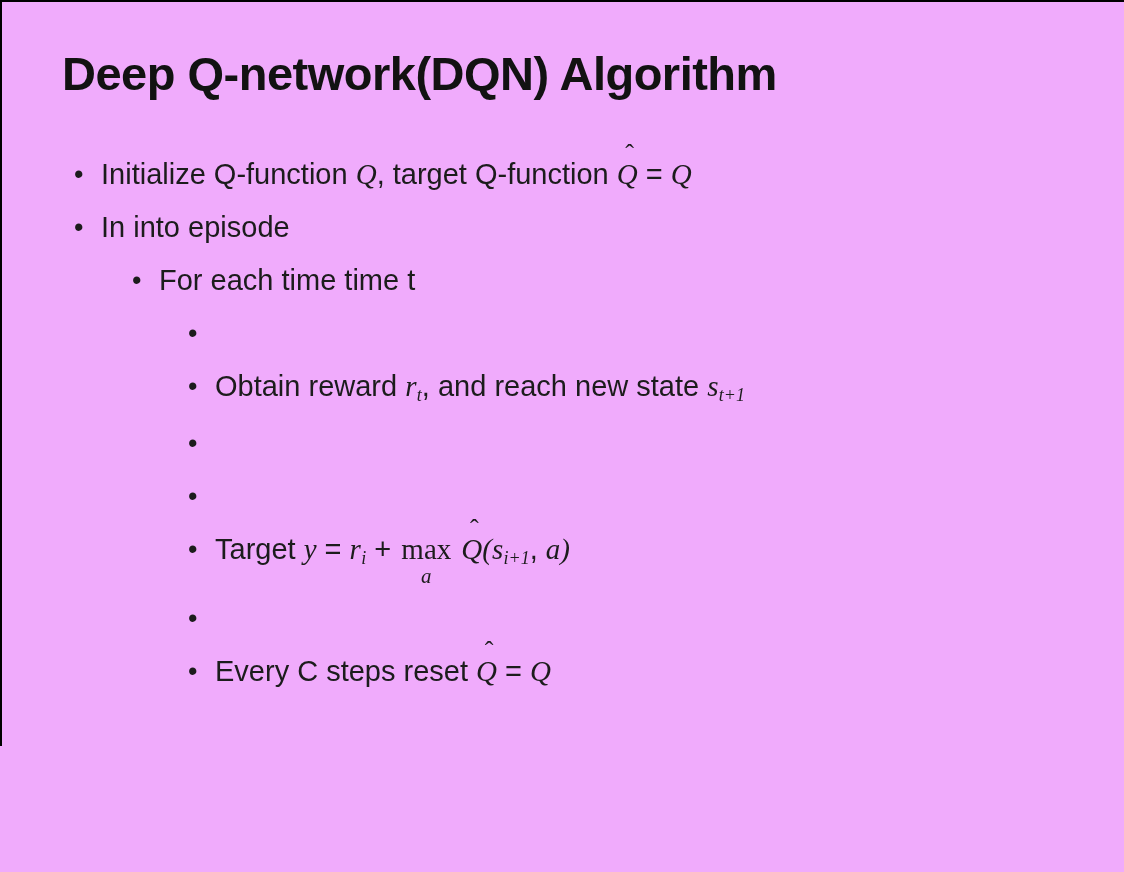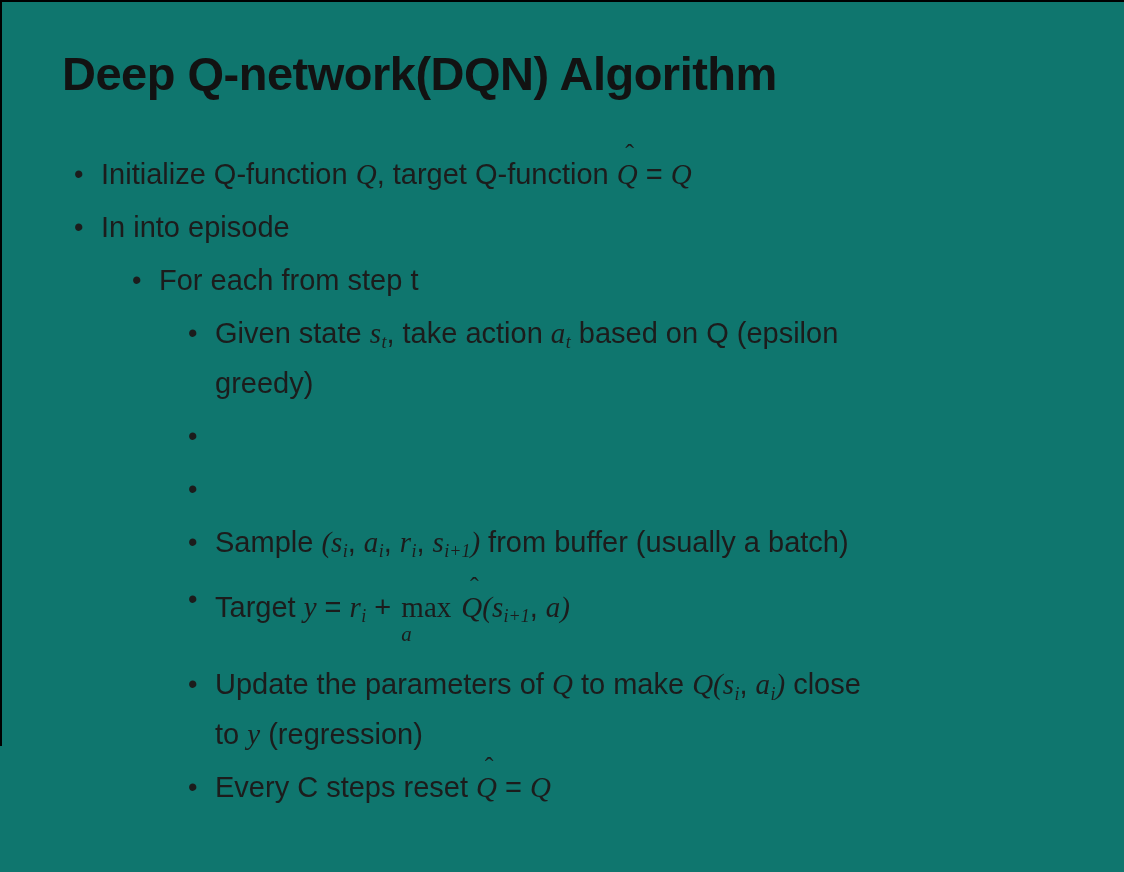--- a/index.html
+++ b/index.html
@@ -3,21 +3,21 @@
 <meta charset="utf-8">
 <style>
   * { margin: 0; padding: 0; box-sizing: border-box; }
   html, body { background: #ffffff; }
   body { font-family: "Liberation Sans", sans-serif; }
 
   .slide {
     position: relative;
     width: 1124px;
     height: 872px;
-    background: #0f766e;
+    background: #f0abfc;
     overflow: hidden;
     color: #1c1c1c;
     text-decoration: underline;
   }
 
   .border-top {
     position: absolute;
     top: 0; left: 0;
     width: 1124px; height: 2px;
     background: #000000;
@@ -93,22 +93,23 @@
     transform: translateX(-22%);
     font-family: "Liberation Serif", serif;
     font-style: normal;
     font-size: 0.9em;
     line-height: 1;
   }
 
   .seg-munder {
     display: inline-flex;
     flex-direction: column;
+    align-items: center;
     vertical-align: baseline;
-    margin: 16px 2px;
+    margin: 8px 2px;
   }
   .munder-op {
     font-family: "Liberation Serif", serif;
     font-style: normal;
     line-height: 1.05;
   }
   .munder-under {
     font-family: "Liberation Serif", serif;
     font-style: italic;
     font-size: 0.72em;
@@ -130,45 +131,43 @@
       <div class="bullet-row level-1">
         <span class="marker">•</span>
         <div class="content">Initialize Q-function <span class="seg-math">Q</span>, target Q-function <span class="seg-hat"><span class="hat-mark">ˆ</span><span class="seg-math">Q</span></span> = <span class="seg-math">Q</span></div>
       </div>
       <div class="bullet-row level-1">
         <span class="marker">•</span>
         <div class="content">In into episode</div>
       </div>
       <div class="bullet-row level-2">
         <span class="marker">•</span>
-        <div class="content">For each from step t</div>
-      </div>
-      <div class="bullet-row level-3">
-        <span class="marker">•</span>
-        <div class="content">Given state <span class="seg-math">s<span class="seg-sub">t</span></span>, take action <span class="seg-math">a<span class="seg-sub">t</span></span> based on Q (epsilon<br>greedy)</div>
+        <div class="content">For each time time t</div>
       </div>
       <div class="bullet-row level-3">
         <span class="marker">•</span>
       </div>
       <div class="bullet-row level-3">
         <span class="marker">•</span>
+        <div class="content">Obtain reward <span class="seg-math">r<span class="seg-sub">t</span></span>, and reach new state <span class="seg-math">s<span class="seg-sub">t+1</span></span></div>
       </div>
       <div class="bullet-row level-3">
         <span class="marker">•</span>
-        <div class="content">Sample <span class="seg-math">(</span><span class="seg-math">s<span class="seg-sub">i</span></span>, <span class="seg-math">a<span class="seg-sub">i</span></span>, <span class="seg-math">r<span class="seg-sub">i</span></span>, <span class="seg-math">s<span class="seg-sub">i+1</span></span><span class="seg-math">)</span> from buffer (usually a batch)</div>
+      </div>
+      <div class="bullet-row level-3">
+        <span class="marker">•</span>
       </div>
       <div class="bullet-row level-3">
         <span class="marker">•</span>
         <div class="content">Target <span class="seg-math">y</span> = <span class="seg-math">r<span class="seg-sub">i</span></span> + <span class="seg-munder">
             <span class="munder-op">max</span>
             <span class="munder-under">a</span>
           </span> <span class="seg-hat"><span class="hat-mark">ˆ</span><span class="seg-math">Q</span></span><span class="seg-math">(</span><span class="seg-math">s<span class="seg-sub">i+1</span></span>, <span class="seg-math">a</span><span class="seg-math">)</span></div>
       </div>
       <div class="bullet-row level-3">
         <span class="marker">•</span>
-        <div class="content">Update the parameters of <span class="seg-math">Q</span> to make <span class="seg-math">Q(</span><span class="seg-math">s<span class="seg-sub">i</span></span>, <span class="seg-math">a<span class="seg-sub">i</span></span><span class="seg-math">)</span> close<br>to <span class="seg-math">y</span> (regression)</div>
       </div>
       <div class="bullet-row level-3">
         <span class="marker">•</span>
         <div class="content">Every C steps reset <span class="seg-hat"><span class="hat-mark">ˆ</span><span class="seg-math">Q</span></span> = <span class="seg-math">Q</span></div>
       </div>
     </div>
 </div>
 
 </body></html>

